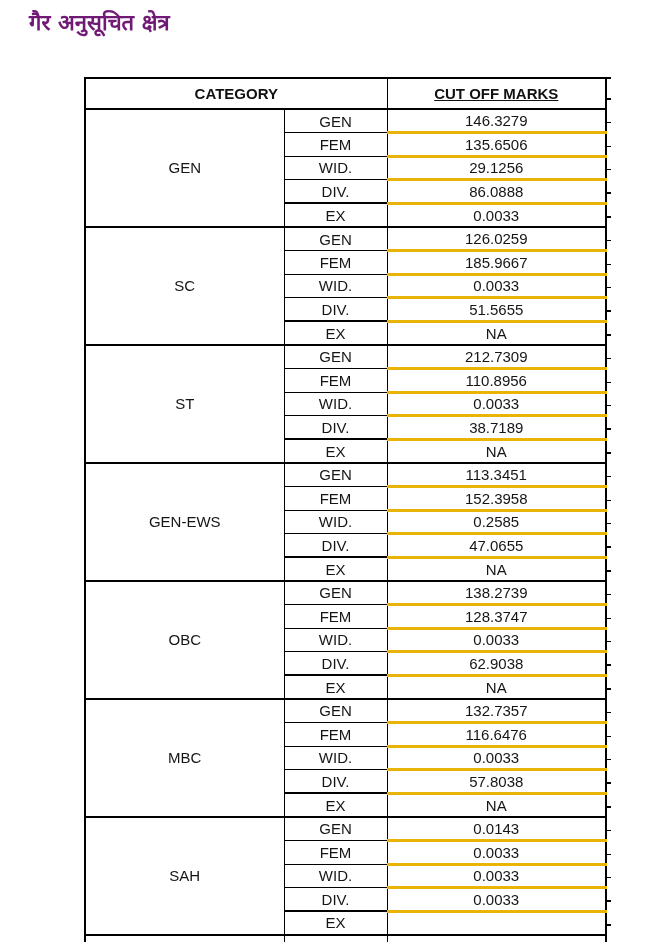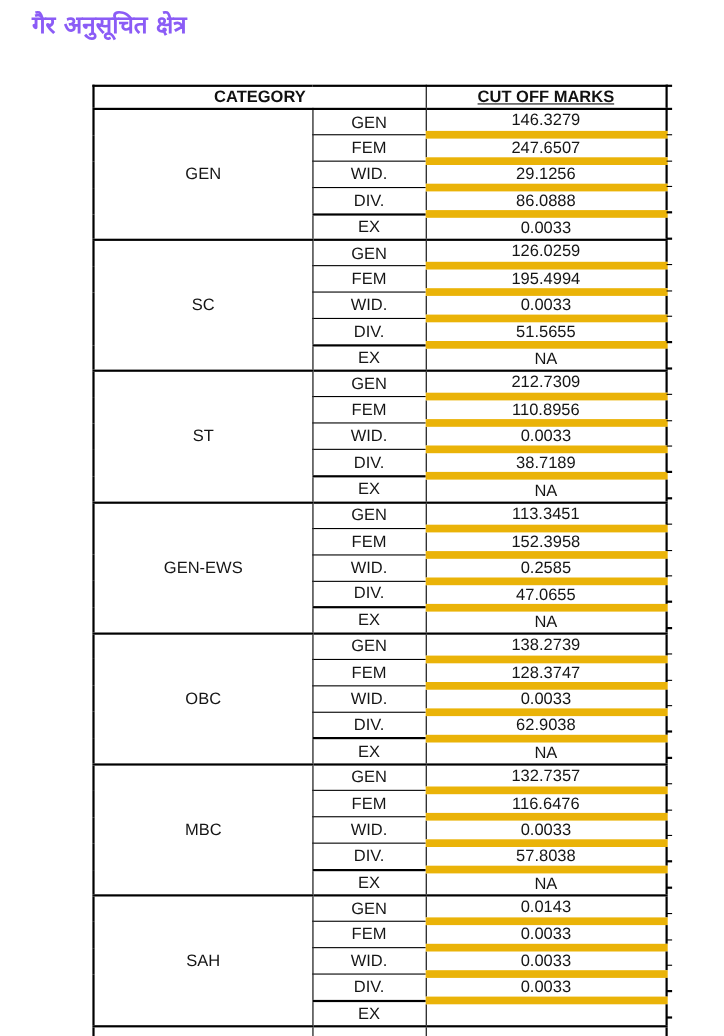--- a/index.html
+++ b/index.html
@@ -3,49 +3,49 @@
 <meta charset="utf-8">
 <style>
   html,body { margin:0; padding:0; background:#ffffff; }
   .page {
     position:relative; width:658px; height:942px; background:#ffffff;
     overflow:hidden; font-family:"Liberation Sans", sans-serif; color:#151515;
   }
   .heading {
     position:absolute; left:29px; top:6px;
     font-family:"DejaVu Sans","Liberation Serif",serif;
-    font-size:22px; font-weight:600; color:#8b5cf6; white-space:nowrap;
+    font-size:22px; font-weight:600; color:#701a75; white-space:nowrap;
   }
   .table-wrap { position:absolute; left:84px; top:77px; }
   table.cutoff {
     border-collapse:collapse; table-layout:fixed;
     border:2.2px solid #000; background:#fff;
   }
   col.c-group { width:199px; }
   col.c-sub   { width:103px; }
   col.c-val   { width:219px; }
-  thead tr { height:21px; }
+  thead tr { height:31px; }
   tbody tr { height:23.6px; }
   tr.partial { height:16px; }
   th, td {
     padding:0; margin:0; text-align:center; vertical-align:middle;
     font-size:15px; overflow:hidden; white-space:nowrap;
   }
   th { font-weight:bold; border-bottom:2.2px solid #000; color:#111; }
   th.th-cut { border-left:1.6px solid #000;text-decoration:underline; }
   td.grp {
     border-right:1.6px solid #000;
     border-bottom:2.2px solid #000;
     font-weight:normal;
   }
   td.sub {
     border-right:1.6px solid #000;
     border-bottom:1px solid #000;
   }
-  td.val { border-bottom:7px solid #eab308; }
+  td.val { border-bottom:3px solid #eab308; }
   tr.ex td.sub, tr.ex td.val {
     border-top:2.2px solid #000;
     border-bottom:2.2px solid #000;
     margin-left:32px;
   }
   tr.partial td { border-bottom:none; }
   .stub { position:absolute; background:#000; }
 </style>
 </head>
 <body>
@@ -68,42 +68,42 @@
         </tr>
       </thead>
       <tbody id="tbody">
           <tr>
             <td class="grp" rowspan="5">GEN</td>
             <td class="sub">GEN</td>
             <td class="val">146.3279</td>
           </tr>
           <tr>
             <td class="sub">FEM</td>
-            <td class="val">247.6507</td>
+            <td class="val">135.6506</td>
           </tr>
           <tr>
             <td class="sub">WID.</td>
             <td class="val">29.1256</td>
           </tr>
           <tr>
             <td class="sub">DIV.</td>
             <td class="val">86.0888</td>
           </tr>
           <tr class="ex">
             <td class="sub">EX</td>
             <td class="val">0.0033</td>
           </tr>
           <tr>
             <td class="grp" rowspan="5">SC</td>
             <td class="sub">GEN</td>
             <td class="val">126.0259</td>
           </tr>
           <tr>
             <td class="sub">FEM</td>
-            <td class="val">195.4994</td>
+            <td class="val">185.9667</td>
           </tr>
           <tr>
             <td class="sub">WID.</td>
             <td class="val">0.0033</td>
           </tr>
           <tr>
             <td class="sub">DIV.</td>
             <td class="val">51.5655</td>
           </tr>
           <tr class="ex">

